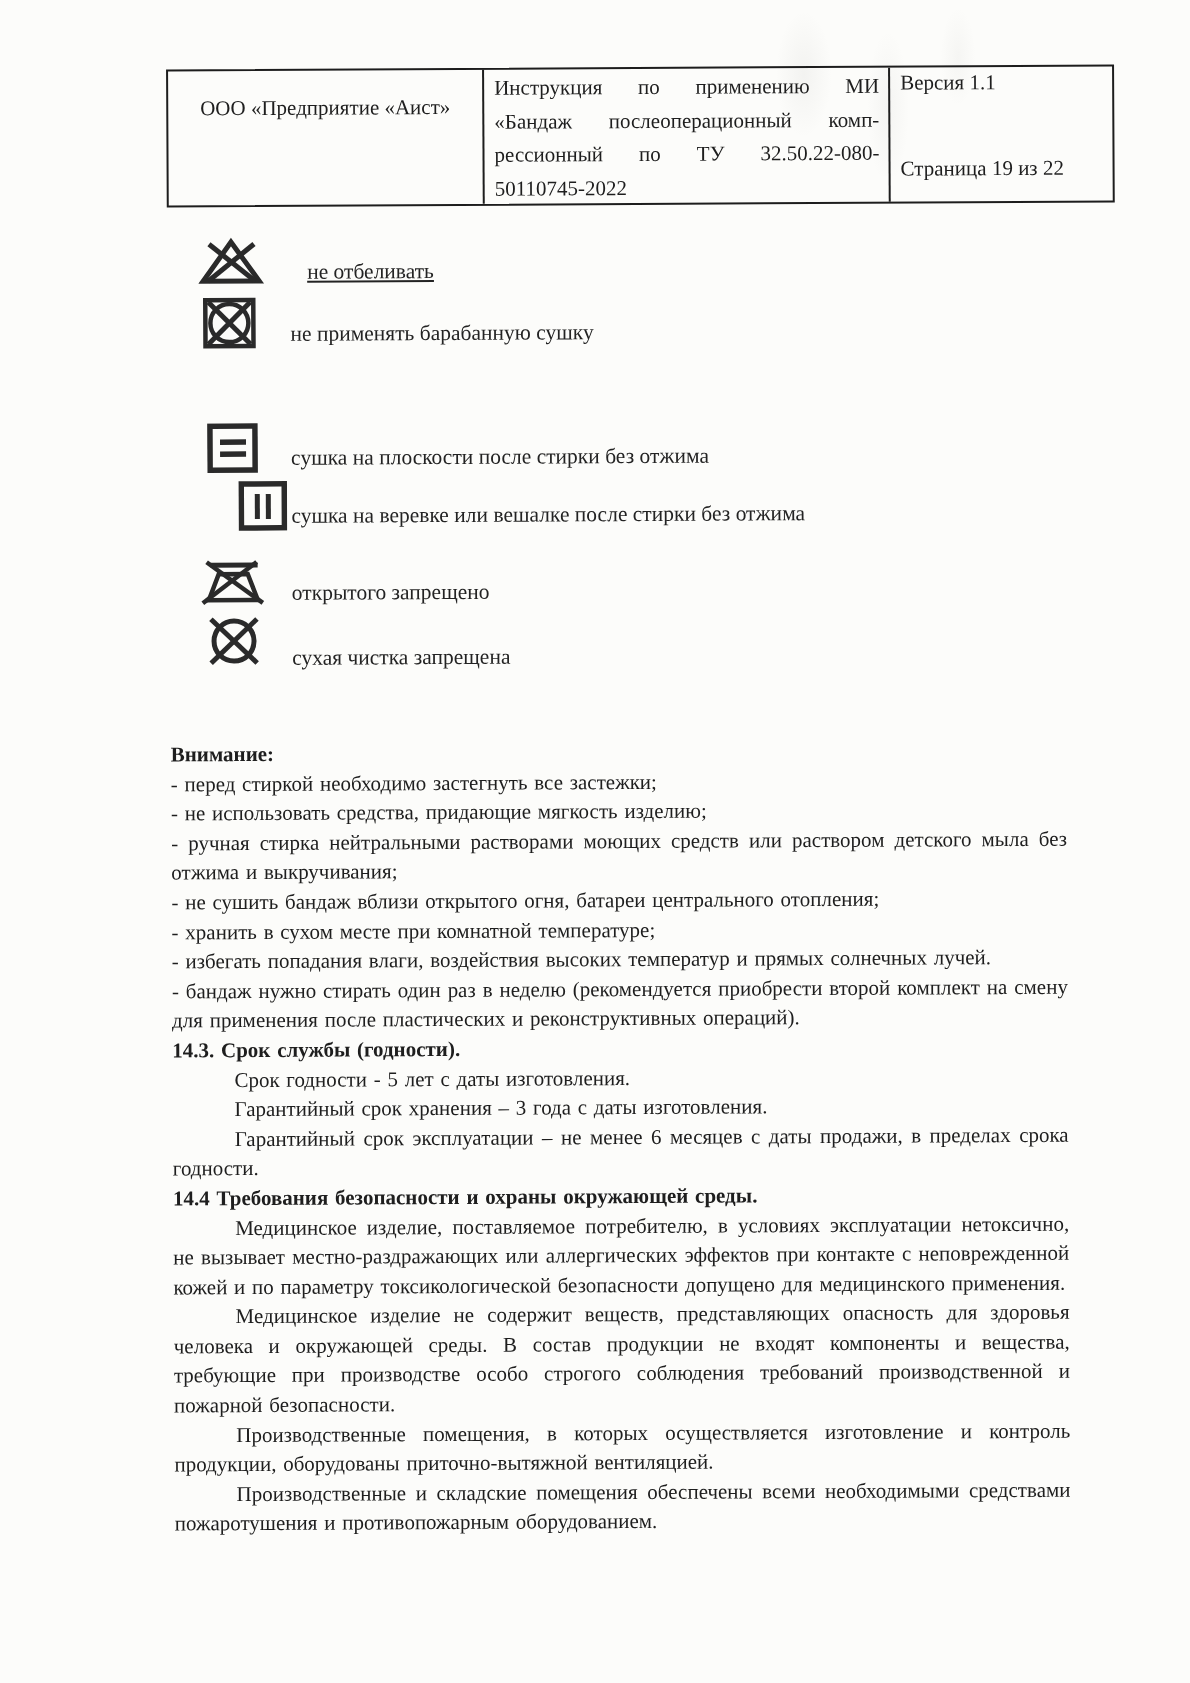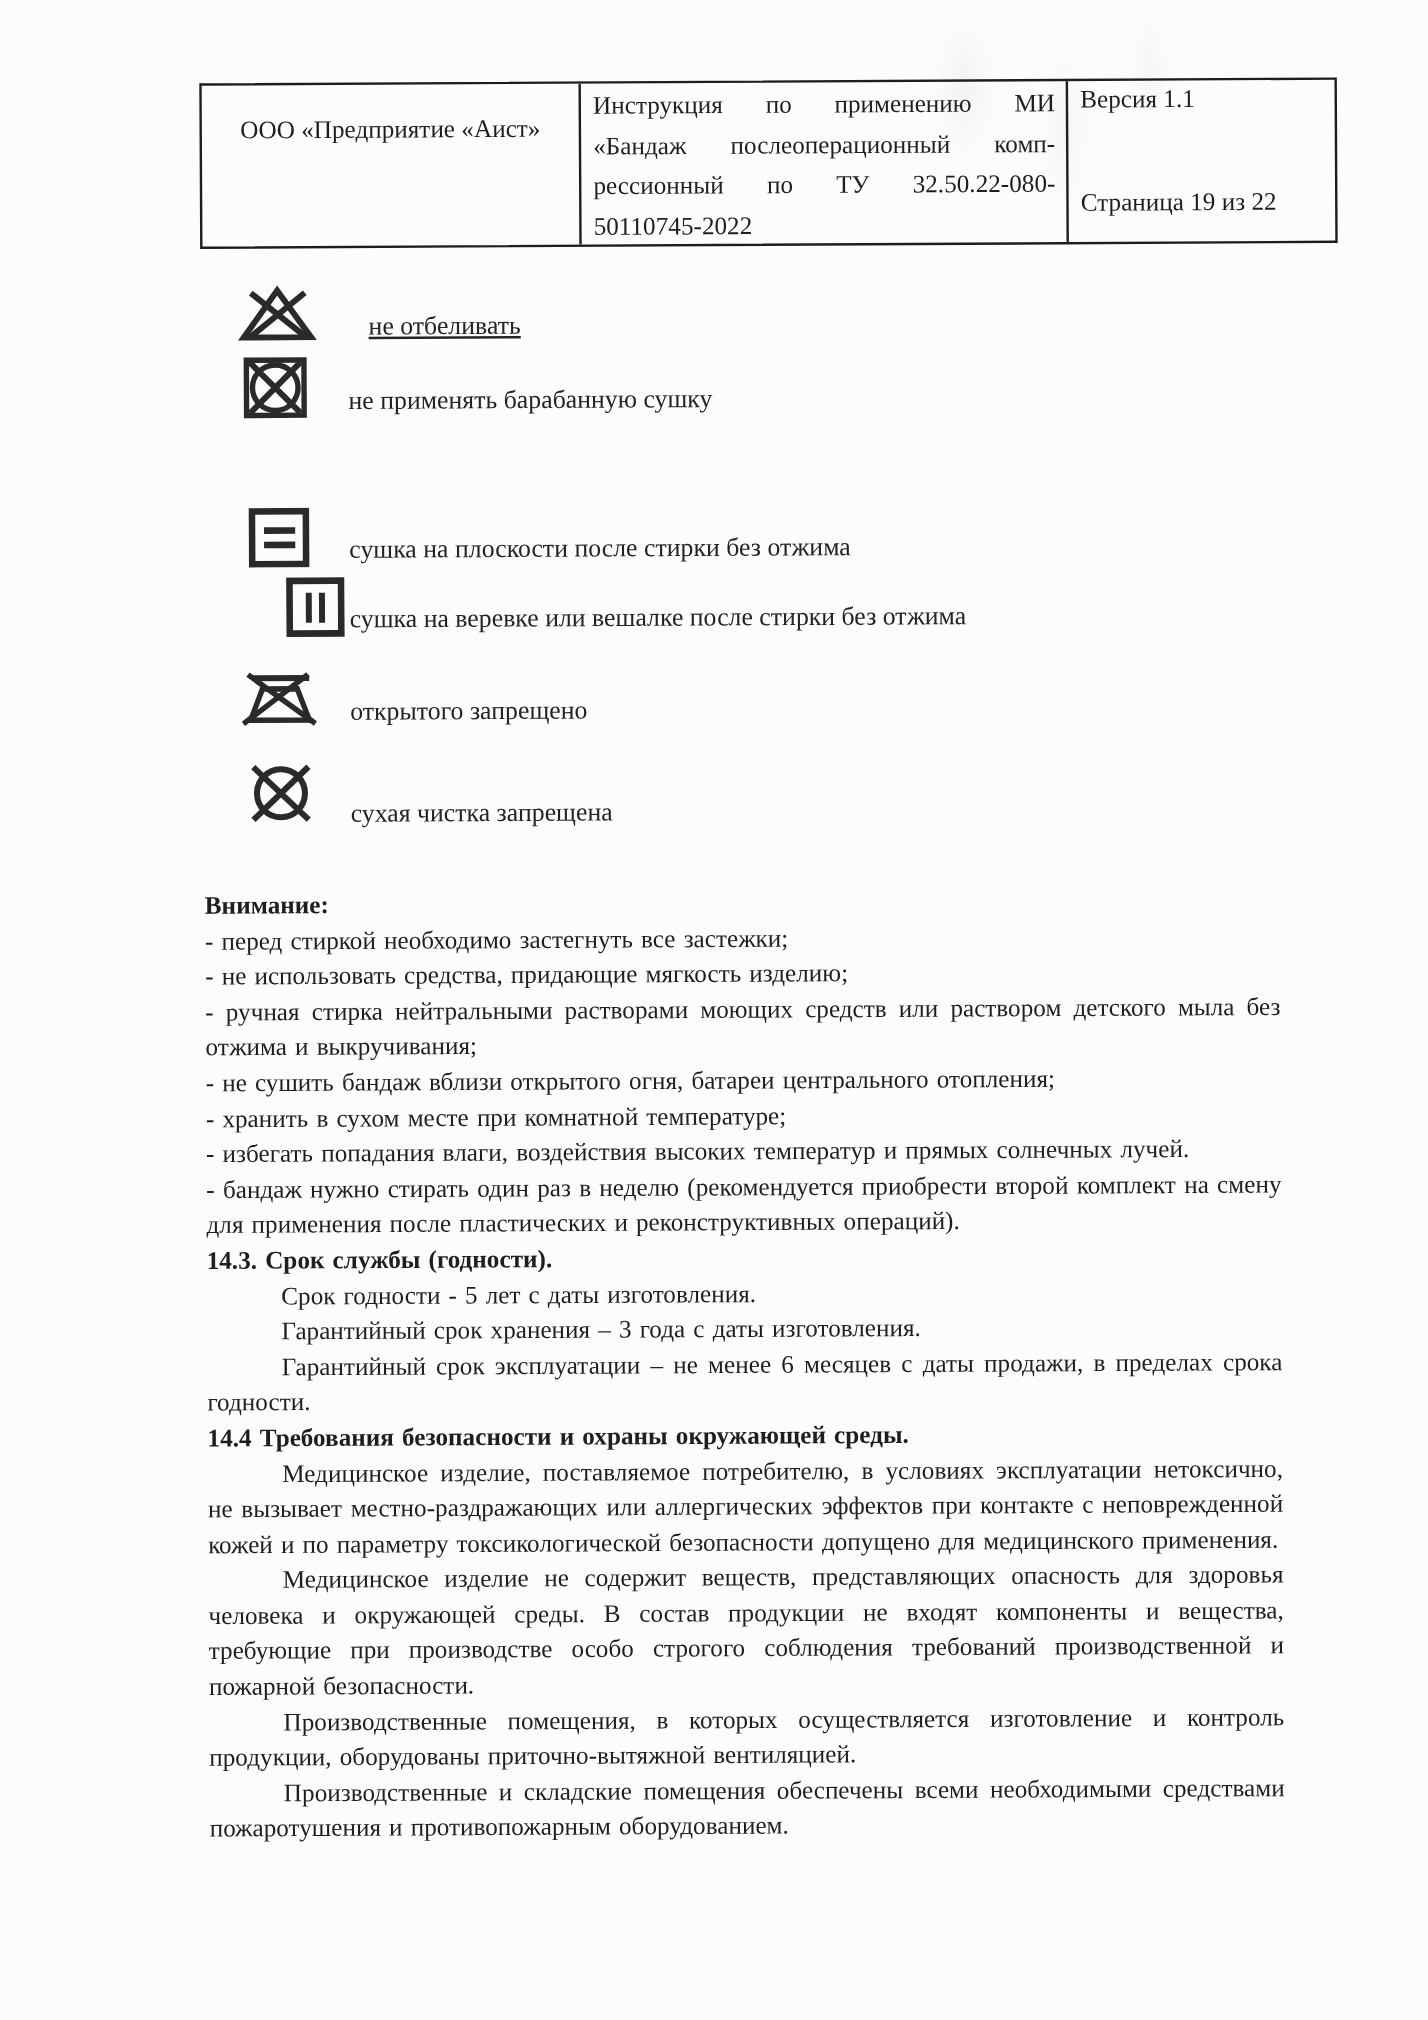--- a/index.html
+++ b/index.html
@@ -116,21 +116,21 @@
     <div class="care" style="left:197px; top:560px;">
       <svg width="68" height="47" viewBox="0 0 68 47">
         <line class="ic" x1="11" y1="6" x2="58" y2="6" stroke-width="5"></line>
         <path class="ic" d="M19,15 H48 L58,41 H9 Z" stroke-width="4.5"></path>
         <line class="ic" x1="7" y1="3" x2="63" y2="44" stroke-width="4.5"></line>
         <line class="ic" x1="57" y1="3" x2="3" y2="44" stroke-width="4.5"></line>
       </svg>
       <span class="lbl" style="left:92px; bottom:0;">открытого запрещено</span>
     </div>
 
-    <div class="care" style="left:202px; top:636px;">
+    <div class="care" style="left:202px; top:616px;">
       <svg width="58" height="50" viewBox="0 0 58 50">
         <circle class="ic" cx="29" cy="26" r="20" stroke-width="5"></circle>
         <line class="ic" x1="6" y1="4" x2="52" y2="48" stroke-width="5"></line>
         <line class="ic" x1="52" y1="4" x2="6" y2="48" stroke-width="5"></line>
       </svg>
       <span class="lbl" style="left:87px; bottom:-6px;">сухая чистка запрещена</span>
     </div>
 
     <div class="doc">
       <p class="head">Внимание:</p>

